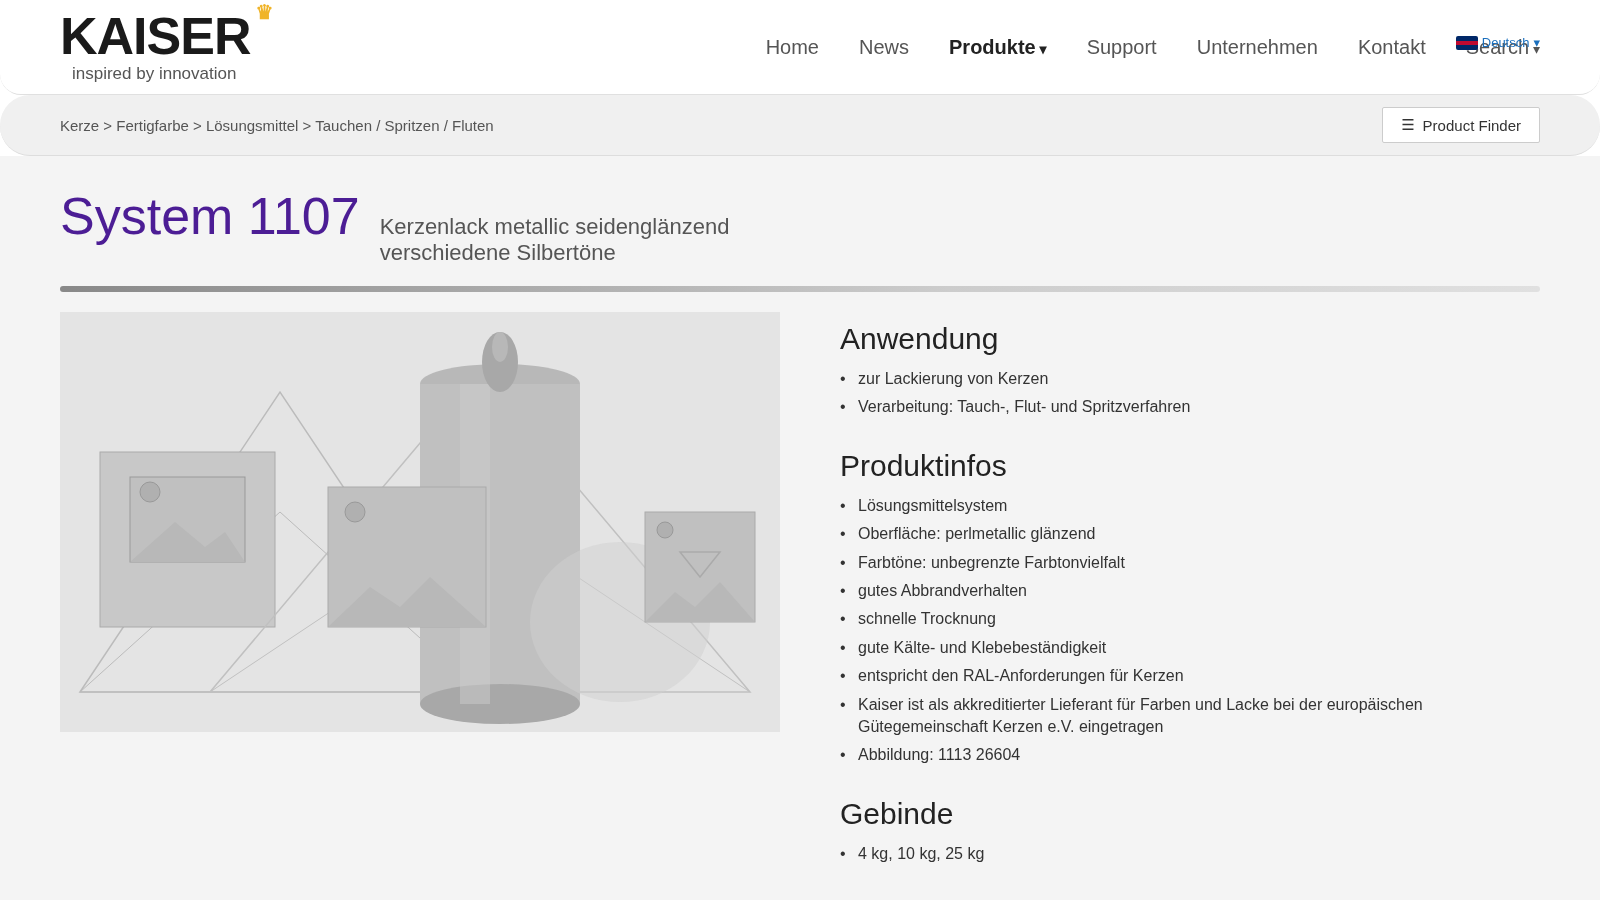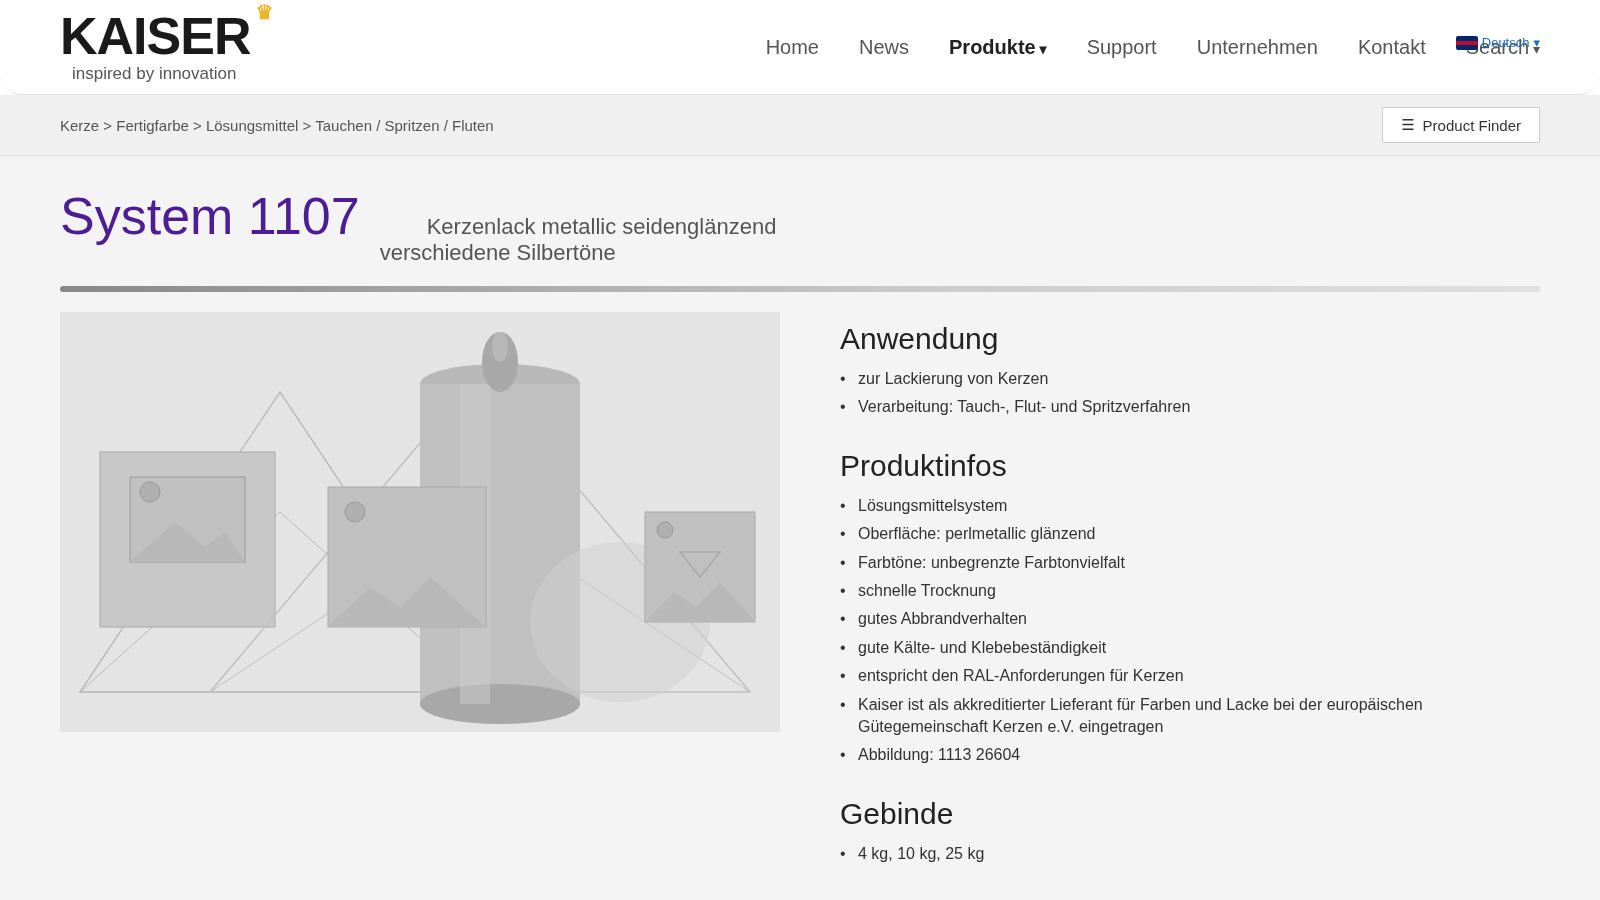--- a/index.html
+++ b/index.html
@@ -81,20 +81,21 @@
     }
 
     
     .breadcrumb-bar {
       background: #f0f0f0;
       padding: 12px 60px;
       display: flex;
       align-items: center;
       justify-content: space-between;
       border-bottom: 1px solid #ddd;
+      border-radius: 30px;
     }
     .breadcrumb {
       font-size: 15px;
       color: #555;
     }
     .product-finder-btn {
       display: flex;
       align-items: center;
       gap: 8px;
       background: #fff;
@@ -227,21 +228,21 @@
     <span>Product Finder</span>
   </button>
 </div>
 
 <div class="main-content">
 
   <div class="product-header">
     <div class="product-title-row">
       <span class="product-system">System 1107</span>
       <div>
-        <div style="font-size:22px;color:#555;margin-left:47px;">Kerzenlack metallic seidenglänzend</div>
+        <div style="font-size:22px;color:#555;">Kerzenlack metallic seidenglänzend</div>
         <div style="font-size:22px;color:#555;">verschiedene Silbertöne</div>
       </div>
     </div>
   </div>
 
   <div class="product-divider"></div>
 
   <div class="product-body">
 
     <div class="gallery-area">
@@ -304,22 +305,22 @@
           <li>Verarbeitung: Tauch-, Flut- und Spritzverfahren</li>
         </ul>
       </div>
 
       <div class="info-section">
         <div class="info-title">Produktinfos</div>
         <ul class="info-list">
           <li>Lösungsmittelsystem</li>
           <li>Oberfläche: perlmetallic glänzend</li>
           <li>Farbtöne: unbegrenzte Farbtonvielfalt</li>
+          <li>gutes Abbrandverhalten</li>
           <li>schnelle Trocknung</li>
-          <li>gutes Abbrandverhalten</li>
           <li>gute Kälte- und Klebebeständigkeit</li>
           <li>entspricht den RAL-Anforderungen für Kerzen</li>
           <li>Kaiser ist als akkreditierter Lieferant für Farben und Lacke bei der europäischen Gütegemeinschaft Kerzen e.V. eingetragen</li>
           <li>Abbildung: 1113 26604</li>
         </ul>
       </div>
 
       <div class="info-section">
         <div class="info-title">Gebinde</div>
         <ul class="info-list">

